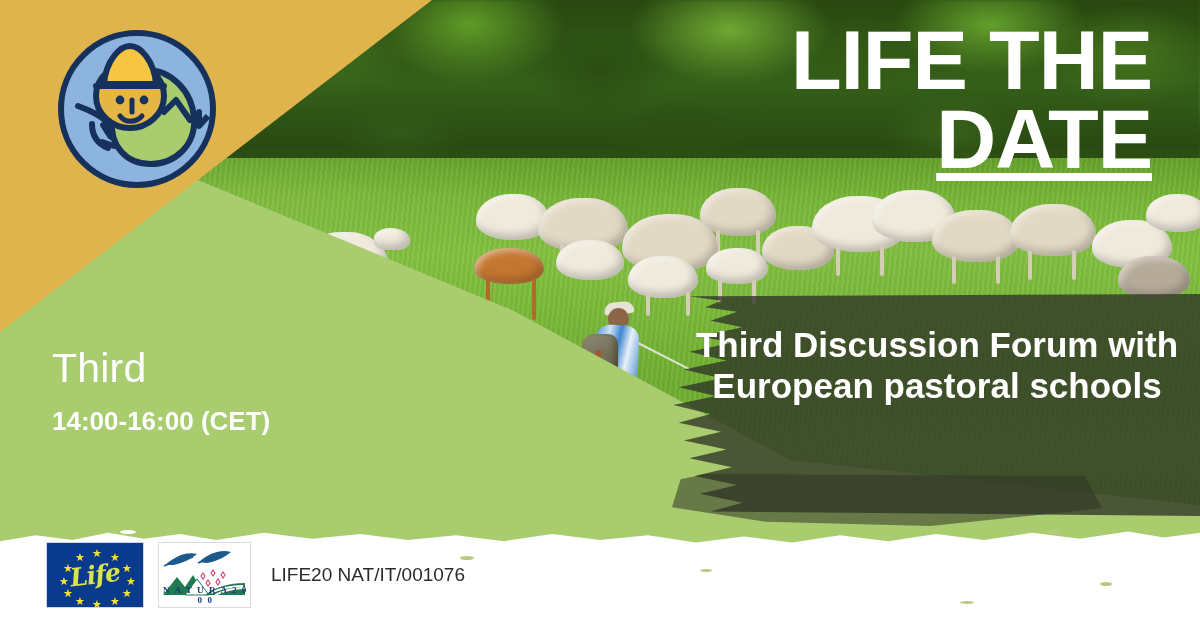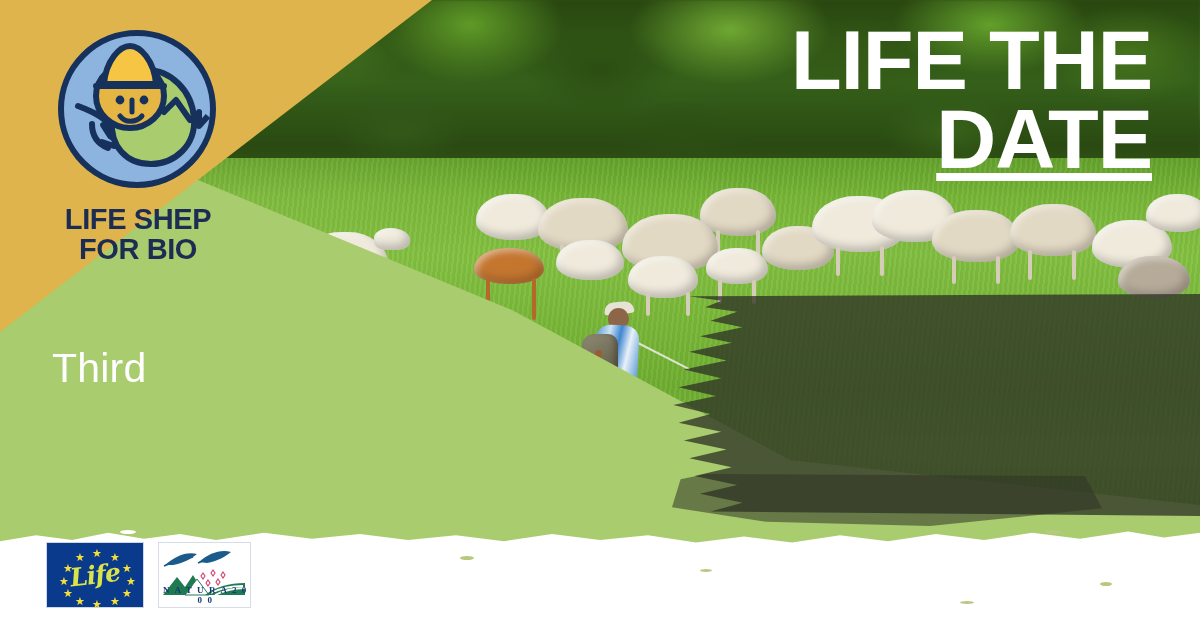--- a/index.html
+++ b/index.html
@@ -301,35 +301,36 @@
         <path d="M44 62 L112 62" stroke="#16325c" stroke-width="6" stroke-linecap="round"></path>
         <path d="M52 60 C54 36 68 22 78 22 C88 22 102 36 104 60 Z" fill="#f5c543" stroke="#16325c" stroke-width="6" stroke-linejoin="round"></path>
         <circle cx="68" cy="76" r="4.4" fill="#16325c"></circle>
         <circle cx="92" cy="76" r="4.4" fill="#16325c"></circle>
         <path d="M80 76 L80 88" stroke="#16325c" stroke-width="5" stroke-linecap="round"></path>
         <path d="M68 92 C73 99 84 99 90 92" fill="none" stroke="#16325c" stroke-width="5" stroke-linecap="round"></path>
         <path d="M40 100 C40 112 46 120 56 124 L50 118 L62 122" fill="none" stroke="#16325c" stroke-width="6" stroke-linecap="round" stroke-linejoin="round"></path>
       </svg>
     </div>
     <div class="logo-text">
-      <span>LIFE SHEP</span><br>
-      <span>FOR BIO</span>
+      <br>
     </div>
   </div>
 
   <div class="save-date">
     <span>LIFE THE</span>
     <span class="l2">DATE</span>
   </div>
 
   <div class="grey-brush"></div>
   <div class="grey-brush-2"></div>
+  <div class="forum-text">Third Discussion Forum with European pastoral schools</div>
 
   <div class="info">
     <div class="online">Third</div>
+    <div class="time">14:00-16:00 (CET)</div>
   </div>
 
   <div class="footer-white"></div>
   <div class="footer-flecks">
     <div class="fleck" style="left:120px;bottom:96px;width:16px;height:4px;"></div>
     <div class="fleck" style="left:330px;bottom:88px;width:12px;height:4px;"></div>
     <div class="fleck g" style="left:460px;bottom:70px;width:14px;height:4px;"></div>
     <div class="fleck g" style="left:700px;bottom:58px;width:12px;height:3px;"></div>
     <div class="fleck g" style="left:1045px;bottom:96px;width:16px;height:4px;"></div>
     <div class="fleck g" style="left:1100px;bottom:44px;width:12px;height:4px;"></div>
@@ -371,16 +372,17 @@
         <path d="M26 52 L38 36 L50 52 Z" fill="#ffffff" stroke="#1f7a52" stroke-width="1"></path>
         <path d="M46 52 C56 44 70 40 86 40 L86 52 Z" fill="#1f7a52"></path>
         <path d="M52 50 C62 45 72 43 84 43" stroke="#ffffff" stroke-width="1.8" fill="none"></path>
         <path d="M56 52 C66 47 76 45 86 45" stroke="#ffffff" stroke-width="1.8" fill="none"></path>
         <rect x="0" y="53" width="93" height="13" fill="#ffffff"></rect>
       </svg>
       <div class="natura-word">N A T U R A   2 0 0 0</div>
     </div>
 
     <div class="footer-text">
+      <div class="code">LIFE20 NAT/IT/001076</div>
     </div>
   </div>
 
 </div>
 
 </body></html>

